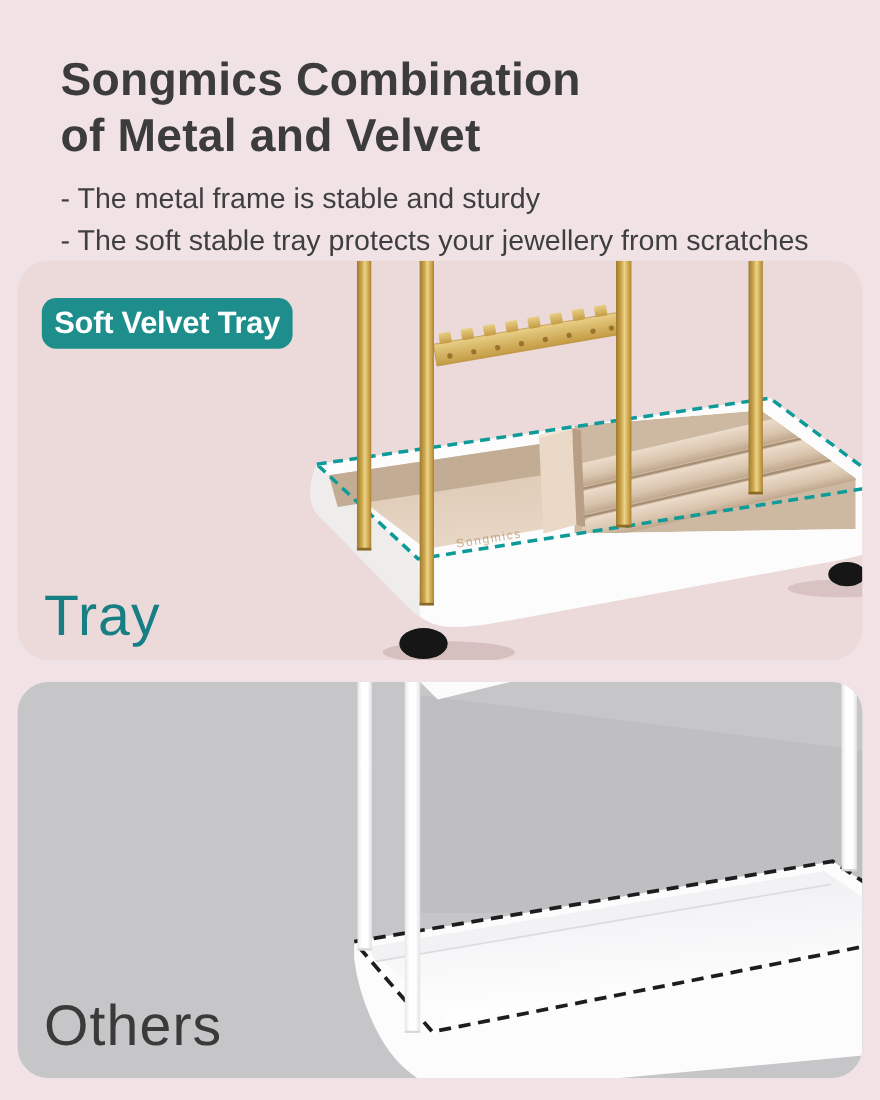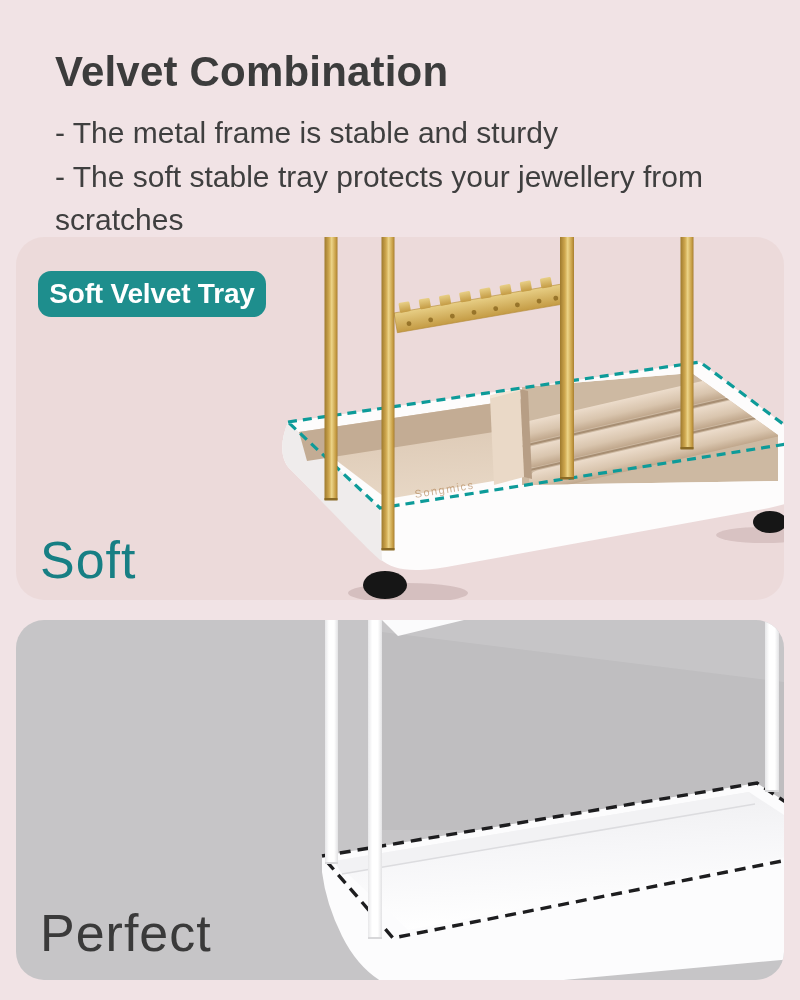--- a/index.html
+++ b/index.html
@@ -8,21 +8,21 @@
     --title-color:#3c3c3c; --body-color:#3f3f3f;
     --ours-color:#177f84; --others-color:#3a3a3a; --dash-dark:#1d1d1f;
   }
   *{margin:0;padding:0;box-sizing:border-box;}
   body{width:800px;height:1000px;background:var(--page-bg);
        font-family:"Liberation Sans",sans-serif;position:relative;overflow:hidden;}
   .canvas{position:absolute;inset:0;}
   
   .header{position:absolute;left:55px;top:46px;width:710px;}
   .title{font-size:42px;font-weight:700;color:var(--title-color);line-height:1.22;letter-spacing:.2px;}
-  .bullets{margin-top:14px;font-size:30px;color:var(--body-color);line-height:1.45;}
+  .bullets{margin-top:14px;font-size:26px;color:var(--body-color);line-height:1.45;}
   
   .panel{position:absolute;left:16px;width:768px;border-radius:28px;overflow:hidden;}
   .panel-pink{top:237px;height:363px;background:var(--panel-pink);}
   .panel-gray{top:620px;height:360px;background:var(--panel-gray);}
   .panel svg.art{position:absolute;inset:0;width:100%;height:100%;display:block;}
   
   .badge{position:absolute;left:22px;height:46px;border-radius:13px;color:#fff;
          font-weight:700;font-size:28px;letter-spacing:-.2px;display:flex;
          align-items:center;justify-content:center;}
   .badge-teal{top:34px;width:228px;background:var(--teal);}
@@ -34,21 +34,22 @@
   .dash-teal{fill:none;stroke:var(--teal-dash);stroke-width:3.2;stroke-dasharray:9 6;}
   .dash-dark{fill:none;stroke:var(--dash-dark);stroke-width:3.4;stroke-dasharray:11 7;}
 </style>
 </head>
 <body>
 
 <div class="canvas">
 
   <div class="header">
     <div class="title">
-      <div>Velvet Combination</div>
+      <div>Songmics Combination</div>
+      <div>of Metal and Velvet</div>
     </div>
     <div class="bullets">
       <div>- The metal frame is stable and sturdy</div>
       <div>- The soft stable tray protects your jewellery from scratches</div>
     </div>
   </div>
 
   <section class="panel panel-pink">
     <svg class="art" viewBox="0 0 768 363" aria-hidden="true">
       <defs>
@@ -144,21 +145,21 @@
         <rect x="544" y="-2" width="14" height="244" fill="url(#goldV)"></rect>
         <rect x="664.5" y="-2" width="13" height="214" fill="url(#goldV)"></rect>
         <rect x="308.5" y="261" width="13" height="2.5" fill="#8a6a25"></rect>
         <rect x="365.5" y="311" width="13" height="2.5" fill="#8a6a25"></rect>
         <rect x="544" y="240" width="14" height="2.5" fill="#8a6a25"></rect>
         <rect x="664.5" y="210" width="13" height="2.5" fill="#8a6a25"></rect>
       </g>
     </svg>
 
     <div class="badge badge-teal">Soft Velvet Tray</div>
-    <div class="panel-label label-ours">Soft</div>
+    <div class="panel-label label-ours">Tray</div>
   </section>
 
   <section class="panel panel-gray">
     <svg class="art" viewBox="0 0 768 360" aria-hidden="true">
       <defs>
         <linearGradient id="whiteBar" x1="0" y1="0" x2="1" y2="0">
           <stop offset="0" stop-color="#e7e7e9"></stop>
             <stop offset="0.3" stop-color="#ffffff"></stop>
           <stop offset="0.7" stop-color="#ffffff"></stop>
             <stop offset="1" stop-color="#e2e2e4"></stop>
@@ -184,16 +185,16 @@
       <g>
         <rect x="309" y="-2" width="13" height="246" fill="url(#whiteBar)"></rect>
         <rect x="352" y="-2" width="14" height="321" fill="url(#whiteBar)"></rect>
         <rect x="749" y="-2" width="14" height="174" fill="url(#whiteBar)"></rect>
         <rect x="309" y="242" width="13" height="2" fill="#d8d8da"></rect>
         <rect x="352" y="317" width="14" height="2" fill="#d8d8da"></rect>
         <rect x="749" y="170" width="14" height="2" fill="#d8d8da"></rect>
       </g>
     </svg>
 
-    <div class="panel-label label-others">Perfect</div>
+    <div class="panel-label label-others">Others</div>
   </section>
 
 </div>
 
 </body></html>

